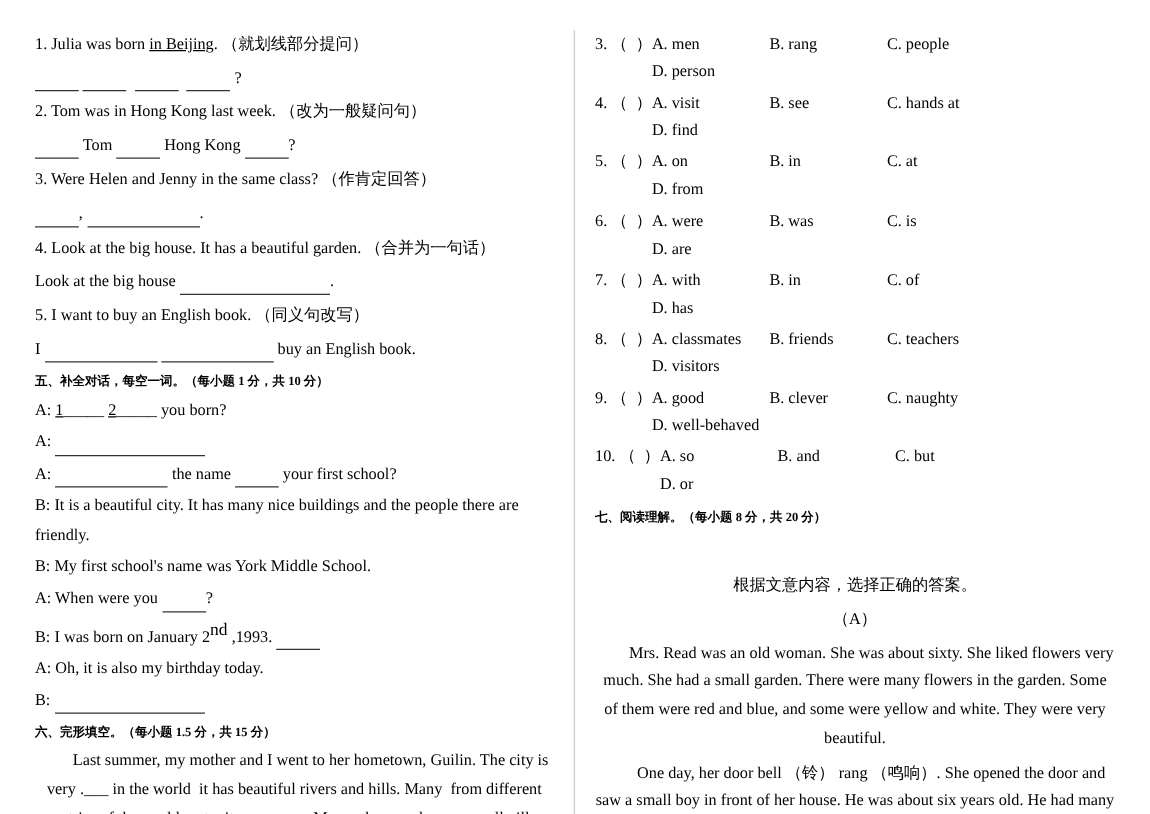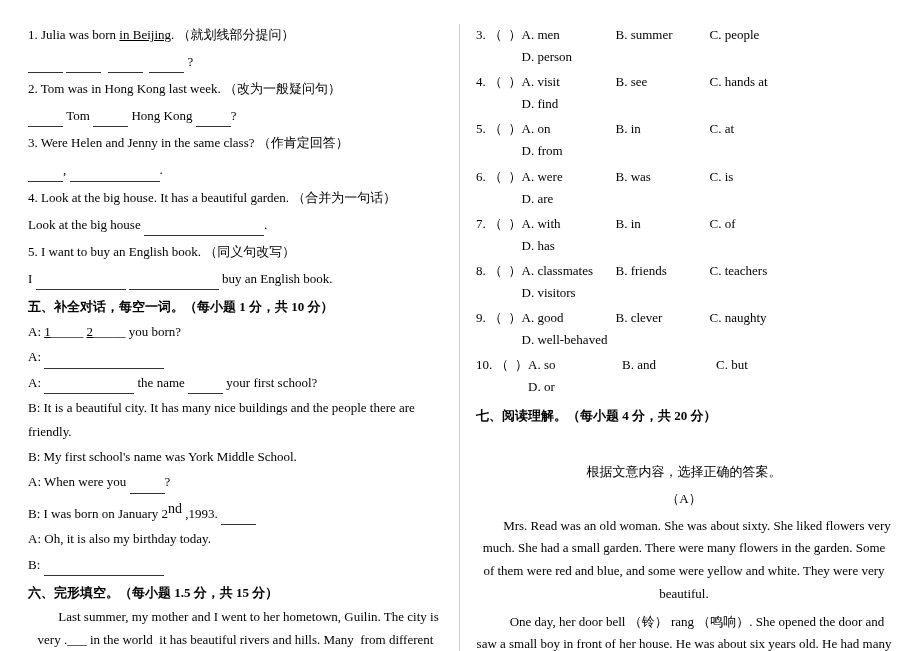--- a/index.html
+++ b/index.html
@@ -26,21 +26,21 @@
       width: 50%;
       padding-right: 16px;
       border-right: 1px solid #ccc;
     }
     .right-col {
       width: 50%;
       padding-left: 16px;
     }
     .section-title {
       font-weight: bold;
-      font-size: 13px;
+      font-size: 10px;
       margin: 8px 0 4px 0;
     }
     .line {
       margin-bottom: 5px;
       line-height: 1.7;
     }
     .blank {
       display: inline-block;
       border-bottom: 1px solid #333;
       min-width: 60px;
@@ -144,21 +144,21 @@
     </div>
 
   </div>
 
   <div class="right-col">
 
     <div class="choice-row">
       <span class="q-num">3. （&nbsp;&nbsp;）</span>
       <div class="choices">
         <span class="choice-item">A. men</span>
-        <span class="choice-item">B. summer</span>
+        <span class="choice-item">B. rang</span>
         <span class="choice-item">C. people</span>
         <span class="choice-item">D. person</span>
       </div>
     </div>
     <div class="choice-row">
       <span class="q-num">4. （&nbsp;&nbsp;）</span>
       <div class="choices">
         <span class="choice-item">A. visit</span>
         <span class="choice-item">B. see</span>
         <span class="choice-item">C. hands at</span>
@@ -213,21 +213,21 @@
     <div class="choice-row">
       <span class="q-num">10. （&nbsp;&nbsp;）</span>
       <div class="choices">
         <span class="choice-item">A. so</span>
         <span class="choice-item">B. and</span>
         <span class="choice-item">C. but</span>
         <span class="choice-item">D. or</span>
       </div>
     </div>
 
-    <div class="section-title">七、阅读理解。（每小题 4 分，共 20 分）</div>
+    <div class="section-title">七、阅读理解。（每小题 8 分，共 20 分）</div>
     <div class="line" style="text-align:center;margin-top:36px;">根据文意内容，选择正确的答案。</div>
     <div class="line" style="text-align:center;">（A）</div>
 
     <div class="para">Mrs. Read was an old woman. She was about sixty. She liked flowers very much. She had a small garden. There were many flowers in the garden. Some of them were red and blue, and some were yellow and white. They were very beautiful.</div>
     <div class="para">One day, her door bell （铃） rang （鸣响）. She opened the door and saw a small boy in front of her house. He was about six years old. He had many beautiful roses （玫瑰） in his hands. Some were red and blue. And some were yellow and white.</div>
 
   </div>
 
 </div>
 

